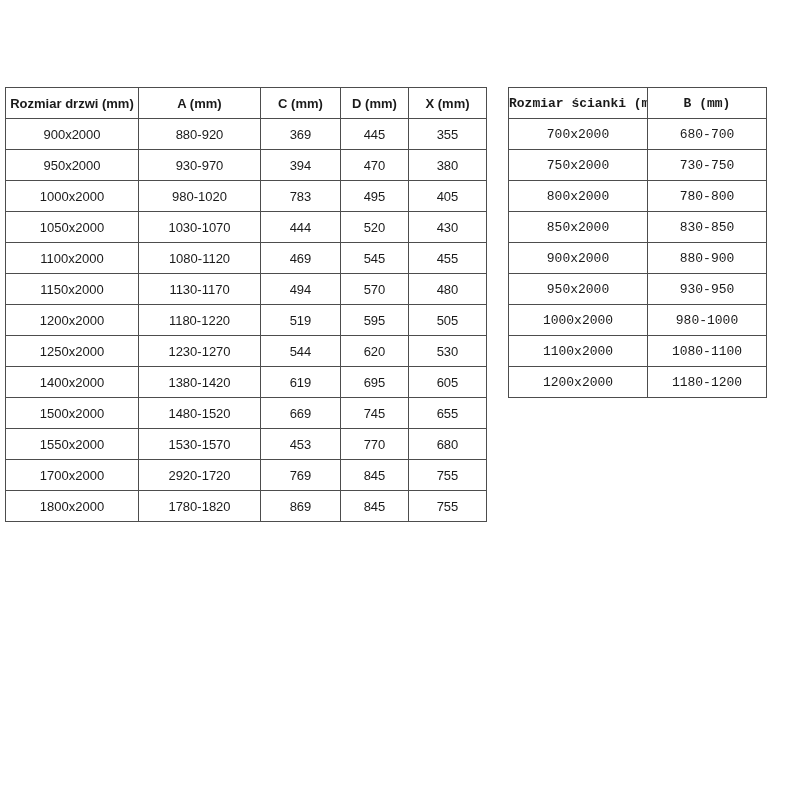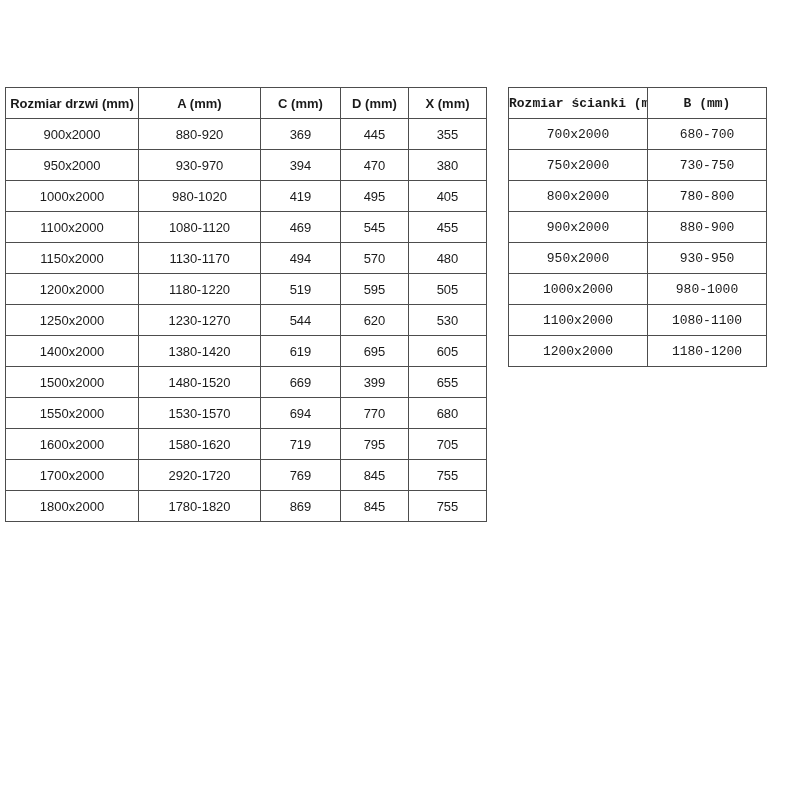--- a/index.html
+++ b/index.html
@@ -88,23 +88,30 @@
         <tr>
           <td>950x2000</td>
           <td>930-970</td>
           <td>394</td>
           <td>470</td>
           <td>380</td>
         </tr>
         <tr>
           <td>1000x2000</td>
           <td>980-1020</td>
-          <td>419</td>
+          <td>783</td>
           <td>495</td>
           <td>405</td>
+        </tr>
+        <tr>
+          <td>1050x2000</td>
+          <td>1030-1070</td>
+          <td>444</td>
+          <td>520</td>
+          <td>430</td>
         </tr>
         <tr>
           <td>1100x2000</td>
           <td>1080-1120</td>
           <td>469</td>
           <td>545</td>
           <td>455</td>
         </tr>
         <tr>
           <td>1150x2000</td>
@@ -131,36 +138,29 @@
           <td>1400x2000</td>
           <td>1380-1420</td>
           <td>619</td>
           <td>695</td>
           <td>605</td>
         </tr>
         <tr>
           <td>1500x2000</td>
           <td>1480-1520</td>
           <td>669</td>
-          <td>399</td>
+          <td>745</td>
           <td>655</td>
         </tr>
         <tr>
           <td>1550x2000</td>
           <td>1530-1570</td>
-          <td>694</td>
+          <td>453</td>
           <td>770</td>
           <td>680</td>
-        </tr>
-        <tr>
-          <td>1600x2000</td>
-          <td>1580-1620</td>
-          <td>719</td>
-          <td>795</td>
-          <td>705</td>
         </tr>
         <tr>
           <td>1700x2000</td>
           <td>2920-1720</td>
           <td>769</td>
           <td>845</td>
           <td>755</td>
         </tr>
         <tr>
           <td>1800x2000</td>
@@ -190,20 +190,24 @@
         </tr>
         <tr>
           <td>750x2000</td>
           <td>730-750</td>
         </tr>
         <tr>
           <td>800x2000</td>
           <td>780-800</td>
         </tr>
         <tr>
+          <td>850x2000</td>
+          <td>830-850</td>
+        </tr>
+        <tr>
           <td>900x2000</td>
           <td>880-900</td>
         </tr>
         <tr>
           <td>950x2000</td>
           <td>930-950</td>
         </tr>
         <tr>
           <td>1000x2000</td>
           <td>980-1000</td>

